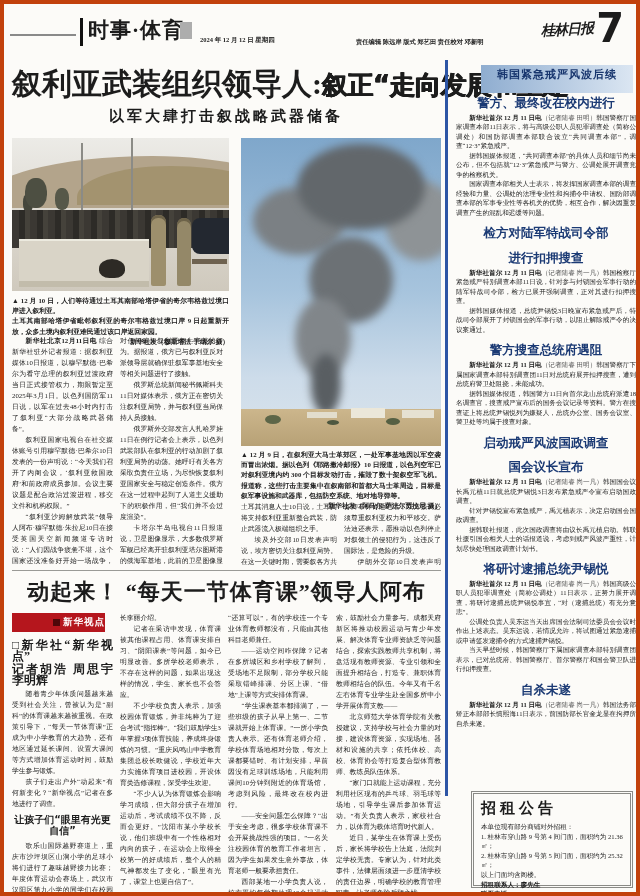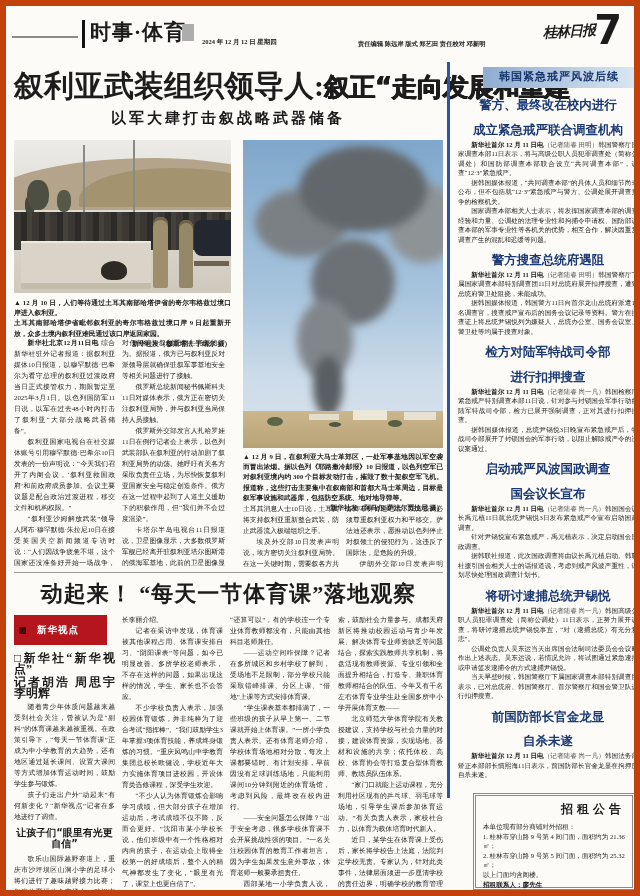--- a/index.html
+++ b/index.html
@@ -1,17 +1,17 @@
 <!DOCTYPE html>
 <html><head>
 <meta charset="utf-8">
 <style>
   html,body{margin:0;padding:0;background:#d9d7d2;}
   .page{position:relative;width:640px;height:896px;margin:0 auto;background:#fcfbf8;
-        border:6px solid #c2410c;box-sizing:border-box;overflow:hidden;
+        border:4px solid #c2410c;box-sizing:border-box;overflow:hidden;
         font-family:"Liberation Serif",serif;color:#1c1c1c;}
   
   .hdr-line{position:absolute;left:6px;top:30px;width:66px;height:2px;background:#8a8a8a;}
   .hdr-bar{position:absolute;left:76px;top:14px;width:3px;height:28px;background:#111;}
   .hdr-title{position:absolute;left:84px;top:12px;font-size:21px;font-weight:bold;letter-spacing:1px;white-space:nowrap;}
   .hdr-sq{position:absolute;left:176px;top:18px;width:12px;height:17px;background:#adadad;}
   .hdr-date{position:absolute;left:196px;top:32px;font-size:6.5px;font-weight:bold;color:#222;white-space:nowrap;}
   .hdr-credits{position:absolute;left:352px;top:34px;font-size:6.3px;font-weight:bold;color:#222;white-space:nowrap;}
   .hdr-masthead{position:absolute;left:537px;top:17px;font-size:14px;font-weight:bold;font-style:italic;
         font-family:"DejaVu Serif",serif;transform:rotate(-3deg);letter-spacing:-1px;white-space:nowrap;}
@@ -62,38 +62,38 @@
   .colD{left:340px;top:497px;width:97px;height:64px;}
   .para{text-indent:2em;}
   .para.ni{text-indent:0;}
   .lead{font-weight:bold;}
   .kai{color:#555;}
   .divider{position:absolute;left:8px;top:566px;width:429px;height:1px;background:#9a9a96;}
   
   .sp-headline{position:absolute;left:8px;top:573px;width:429px;text-align:center;font-size:22px;font-weight:bold;letter-spacing:1px;white-space:nowrap;}
   .spcol{position:absolute;top:608px;height:285px;width:101px;font-size:6.8px;line-height:11px;text-align:justify;overflow:hidden;}
   .sp1{left:8px;} .sp2{left:116px;} .sp3{left:224px;width:100px;} .sp4{left:332px;width:105px;}
-  .vpbadge{width:88px;height:30px;background:#b5161d;color:#fff;display:flex;align-items:center;gap:11px;
-           padding-left:5px;font-size:9.5px;font-weight:bold;letter-spacing:1px;margin:1px 0 8px 0;}
+  .vpbadge{width:88px;height:19px;background:#b5161d;color:#fff;display:flex;align-items:center;gap:3px;
+           padding-left:5px;font-size:9.5px;font-weight:bold;letter-spacing:1px;margin:1px 0 8px 0;justify-content:flex-end;}
   .vpsq{width:7px;height:7px;background:#4e0709;display:inline-block;}
   .colby{font-size:12px;font-weight:bold;margin:2px 0;text-indent:0;}
   .subhead{font-size:10px;font-weight:bold;text-align:center;margin:5px 0 4px;font-family:"DejaVu Sans",sans-serif;letter-spacing:0;}
   
   .vrule{position:absolute;left:441px;top:56px;width:3px;height:736px;background:#2d55a5;}
-  .kbanner{position:absolute;left:477px;top:61px;width:152px;height:21px;line-height:19px;text-align:center;
+  .kbanner{position:absolute;left:477px;top:61px;width:152px;height:28px;line-height:19px;text-align:center;
            background:linear-gradient(90deg,#8fadd0,#dbe6f2);color:#17356d;font-size:11px;font-weight:bold;letter-spacing:1px;}
   .kcol{position:absolute;left:452px;top:84px;width:180px;height:701px;overflow:hidden;
         font-size:6.6px;line-height:9.5px;text-align:justify;}
   .ktitle{text-align:center;color:#1b3a74;font-size:12.5px;font-weight:bold;line-height:1.5;text-indent:0;}
   .kart{margin-bottom:7px;}
   .kart .ktitle{margin:6px 0 0;}
   .kart .ktitle:last-of-type{margin-bottom:4px;}
   .adbox{position:absolute;left:467px;top:787px;width:162px;height:97px;border:3px double #8a8a86;
          box-sizing:border-box;padding:4px 7px;background:#fcfbf8;}
-  .adtitle{text-align:right;font-size:12px;font-weight:bold;letter-spacing:4px;margin:1px 0 4px;}
+  .adtitle{text-align:left;font-size:15px;font-weight:bold;letter-spacing:4px;margin:1px 0 4px;}
   .adline{font-size:6.6px;line-height:9.6px;text-align:left;}
   .adline.b{font-weight:bold;}
   .footrule{position:absolute;left:8px;top:893px;width:624px;height:1px;background:#d8d5ce;}
 </style>
 </head>
 <body>
 
 <div class="page">
 
   <div class="hdr-line"></div>
@@ -165,21 +165,21 @@
       <div class="para ni">土耳其消息人士10日说，土耳其将支持叙利亚重新整合武装，防止武器流入极端组织之手。</div>
       <div class="para">埃及外交部10日发表声明说，埃方密切关注叙利亚局势。在这一关键时期，需要叙各方共同努力，启动一个全面的、由叙利亚人主导的政治进程，这一进程不应受到任何外部力量的干涉。</div>
     </div>
   <div class="scol colD">
       <div class="para ni">务卿布林肯通电话，双方强调必须尊重叙利亚权力和平移交。萨法迪还表示，愿推动以色列停止对叙领土的侵犯行为，这违反了国际法，是危险的升级。</div>
       <div class="para">伊朗外交部10日发表声明说，支持叙利亚领土完整和国家主权，希望叙利亚恢复和平与稳定，相信叙利亚人民能通过内部政治对话解决冲突分歧。</div>
     </div>
 
   <div class="divider"></div>
 
-  <div class="sp-headline">动起来！ “每天一节体育课”落地观察</div>
+  <div class="sp-headline">动起来！ “每天一节体育课”领导人阿布</div>
 
   <div class="spcol sp1">
     <div class="vpbadge">
       <span class="vpsq"></span>
       <span>新华视点</span>
     </div>
     <div class="colby">□新华社“新华视点”</div>
     <div class="colby">记者胡浩 周思宇 李明辉</div>
     <div>
         <div class="para">随着青少年体质问题越来越受到社会关注，曾被认为是“副科”的体育课越来越被重视。在政策引导下，“每天一节体育课”正成为中小学教育的大趋势，还有地区通过延长课间、设置大课间等方式增加体育运动时间，鼓励学生参与锻炼。</div>
@@ -207,51 +207,49 @@
       <div class="para">北京师范大学体育学院有关教授建议，支持学校与社会力量的对接，建设体育资源，实现场地、器材和设施的共享；依托体校、高校、体育协会等打造复合型体育教师、教练员队伍体系。</div>
       <div class="para">“家门口就能上运动课程，充分利用社区现有的乒乓球、羽毛球等场地，引导学生课后参加体育运动。”有关负责人表示，家校社合力，以体育为载体培育时代新人。</div>
       <div class="para">近日，某学生在体育课上受伤后，家长将学校告上法庭，法院判定学校无责。专家认为，针对此类事件，法律层面须进一步厘清学校的责任边界，明确学校的教育管理职责，让老师免除后顾之忧。</div>
     </div>
 
   <div class="vrule"></div>
   <div class="kbanner">韩国紧急戒严风波后续</div>
   <div class="kcol">
       <div class="kart">
         <div class="ktitle">警方、最终改在校内进行</div>
-        <div class="ktitle">成立紧急戒严联合调查机构</div>
         <div class="para"><span class="lead">新华社首尔 12 月 11 日电</span><span class="kai">（记者陆睿 田明）</span>韩国警察厅国家调查本部11日表示，将与高级公职人员犯罪调查处（简称公调处）和国防部调查本部联合设立“共同调查本部”，调查“12·3”紧急戒严。</div>
         <div class="para">据韩国媒体报道，“共同调查本部”的具体人员和细节尚未公布，但不包括就“12·3”紧急戒严与警方、公调处展开调查竞争的检察机关。</div>
         <div class="para">国家调查本部相关人士表示，将发挥国家调查本部的调查经验和力量、公调处的法理专业性和拘捕令申请权、国防部调查本部的军事专业性等各机关的优势，相互合作，解决因重复调查产生的混乱和迟缓等问题。</div>
-      </div>
-      <div class="kart">
-        <div class="ktitle">警方搜查总统府遇阻</div>
-        <div class="para"><span class="lead">新华社首尔 12 月 11 日电</span><span class="kai">（记者陆睿 田明）</span>韩国警察厅下属国家调查本部特别调查团11日对总统府展开扣押搜查，遭到总统府警卫处阻挠，未能成功。</div>
-        <div class="para">据韩国媒体报道，韩国警方11日向首尔龙山总统府派遣18名调查官，搜查戒严宣布后的国务会议记录等资料。警方在搜查证上将总统尹锡悦列为嫌疑人，总统办公室、国务会议室、警卫处等均属于搜查对象。</div>
       </div>
       <div class="kart">
         <div class="ktitle">检方对陆军特战司令部</div>
         <div class="ktitle">进行扣押搜查</div>
         <div class="para"><span class="lead">新华社首尔 12 月 11 日电</span><span class="kai">（记者陆睿 尚一凡）</span>韩国检察厅紧急戒严特别调查本部11日说，针对参与封锁国会军事行动的陆军特战司令部，检方已展开强制调查，正对其进行扣押搜查。</div>
         <div class="para">据韩国媒体报道，总统尹锡悦3日晚宣布紧急戒严后，特战司令部展开了封锁国会的军事行动，以阻止解除戒严令的决议案通过。</div>
+      </div>
+      <div class="kart">
+        <div class="ktitle">警方搜查总统府遇阻</div>
+        <div class="para"><span class="lead">新华社首尔 12 月 11 日电</span><span class="kai">（记者陆睿 田明）</span>韩国警察厅下属国家调查本部特别调查团11日对总统府展开扣押搜查，遭到总统府警卫处阻挠，未能成功。</div>
+        <div class="para">据韩国媒体报道，韩国警方11日向首尔龙山总统府派遣18名调查官，搜查戒严宣布后的国务会议记录等资料。警方在搜查证上将总统尹锡悦列为嫌疑人，总统办公室、国务会议室、警卫处等均属于搜查对象。</div>
       </div>
       <div class="kart">
         <div class="ktitle">启动戒严风波国政调查</div>
         <div class="ktitle">国会议长宣布</div>
         <div class="para"><span class="lead">新华社首尔 12 月 11 日电</span><span class="kai">（记者陆睿 尚一凡）</span>韩国国会议长禹元植11日就总统尹锡悦3日发布紧急戒严令宣布启动国政调查。</div>
         <div class="para">针对尹锡悦宣布紧急戒严，禹元植表示，决定启动国会国政调查。</div>
         <div class="para">据韩联社报道，此次国政调查将由议长禹元植启动。韩联社援引国会相关人士的话报道说，考虑到戒严风波严重性，计划尽快处理国政调查计划书。</div>
       </div>
       <div class="kart">
         <div class="ktitle">将研讨逮捕总统尹锡悦</div>
         <div class="para"><span class="lead">新华社首尔 12 月 11 日电</span><span class="kai">（记者陆睿 尚一凡）</span>韩国高级公职人员犯罪调查处（简称公调处）11日表示，正努力展开调查，将研讨逮捕总统尹锡悦事宜，“对（逮捕总统）有充分意志”。</div>
         <div class="para">公调处负责人吴东运当天出席国会法制司法委员会会议时作出上述表态。吴东运说，若情况允许，将试图通过紧急逮捕或申请签发逮捕令的方式逮捕尹锡悦。</div>
         <div class="para">当天早些时候，韩国警察厅下属国家调查本部特别调查团表示，已对总统府、韩国警察厅、首尔警察厅和国会警卫队进行扣押搜查。</div>
       </div>
       <div class="kart">
-        <div class="ktitle">前国防部长官金龙显</div>
         <div class="ktitle">自杀未遂</div>
         <div class="para"><span class="lead">新华社首尔 12 月 11 日电</span><span class="kai">（记者陆睿 尚一凡）</span>韩国法务部矫正本部部长慎熙海11日表示，前国防部长官金龙显在拘押所自杀未遂。</div>
       </div>
     </div>
 
   <div class="adbox">
     <div class="adtitle">招租公告</div>
     <div>
         <div class="adline">本单位现有部分商铺对外招租：</div>
         <div class="adline">1. 桂林市穿山路 9 号第 4 间门面，面积约为 21.36 ㎡；</div>

